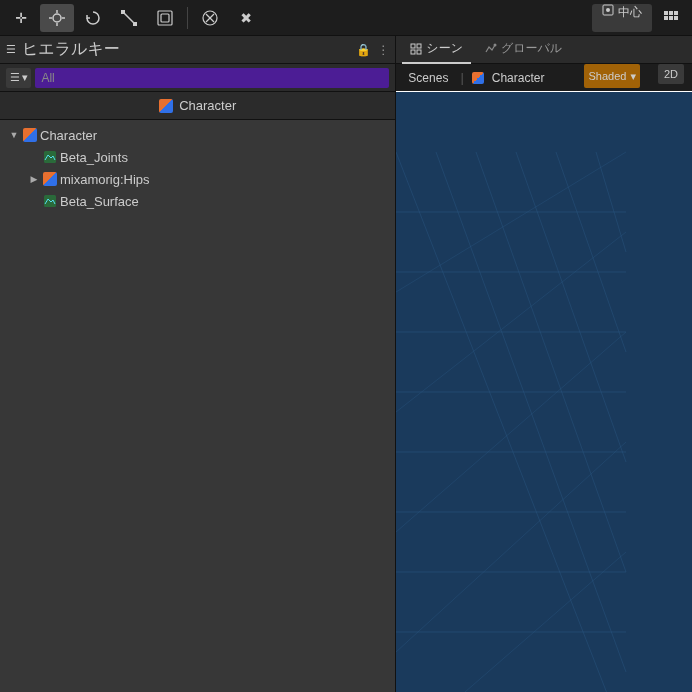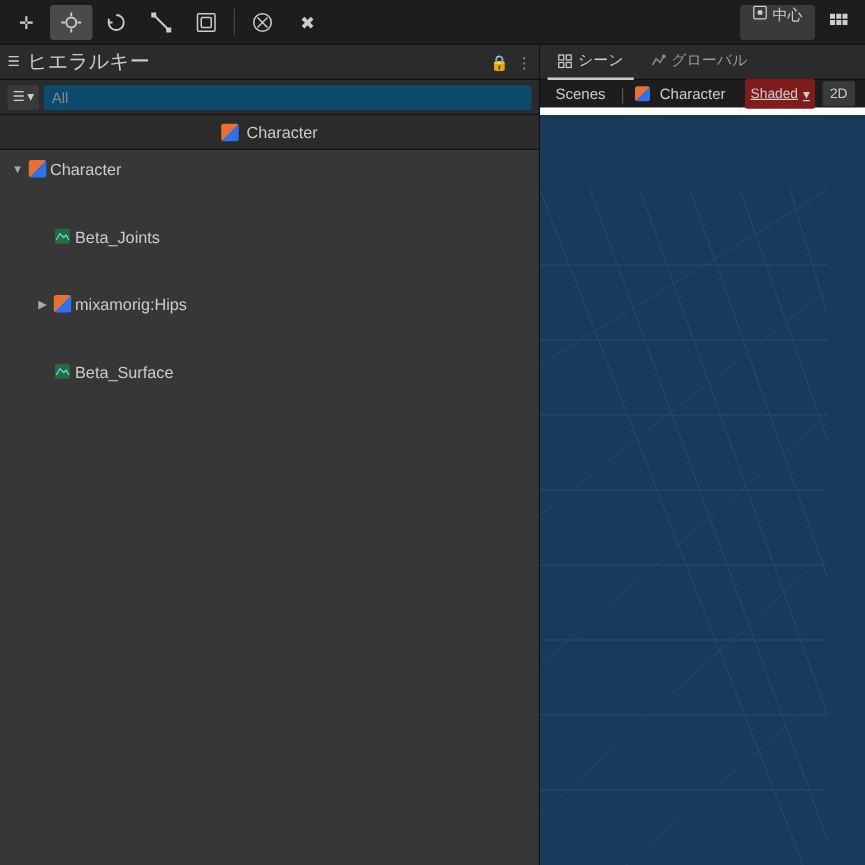--- a/index.html
+++ b/index.html
@@ -119,21 +119,21 @@
       font-size: 11px;
       padding: 0 4px;
       cursor: pointer;
       display: flex;
       align-items: center;
       gap: 2px;
     }
     .search-input {
       flex: 1;
       height: 20px;
-      background: #0c4a6e;
+      background: #4c1d95;
       border: none;
       border-radius: 2px;
       color: #ccc;
       font-size: 12px;
       padding: 0 6px;
       outline: none;
     }
     .search-input::placeholder { color: #888; }
 
     
@@ -168,21 +168,21 @@
     .tree-item {
       height: 22px;
       display: flex;
       align-items: center;
       padding-left: 8px;
       cursor: pointer;
       gap: 3px;
     }
 
     .tree-indent-1 { padding-left: 8px; }
-    .tree-indent-2 { padding-left: 28px; margin-top: 32px; }
+    .tree-indent-2 { padding-left: 28px; }
 
     .tree-arrow {
       width: 12px;
       height: 12px;
       display: flex;
       align-items: center;
       justify-content: center;
       color: #aaa;
       font-size: 9px;
     }
@@ -237,37 +237,35 @@
     }
     .tab-item.active {
       color: #ccc;
       border-bottom: 2px solid #ccc;
     }
 
     .viewport-header {
       height: 28px;
       background: #1d1d1d;
       display: flex;
-      align-items: center;
       padding: 0 8px;
-      gap: 6px;
-      border-bottom: 6px solid #ffffff;
+      gap: 18px;
+      border-bottom: 1px solid #ffffff;
     }
     .shading-select {
       height: 24px;
-      background: #7f1d1d;
+      background: #a16207;
       border: none;
       border-radius: 2px;
       color: #ccc;
       font-size: 11px;
       padding: 0 4px;
       display: flex;
       align-items: center;
       gap: 4px;
-      text-decoration: underline;
     }
     .view-2d-btn {
       height: 20px;
       padding: 0 6px;
       background: #3a3a3a;
       border: none;
       border-radius: 2px;
       color: #ccc;
       font-size: 11px;
       cursor: pointer;

